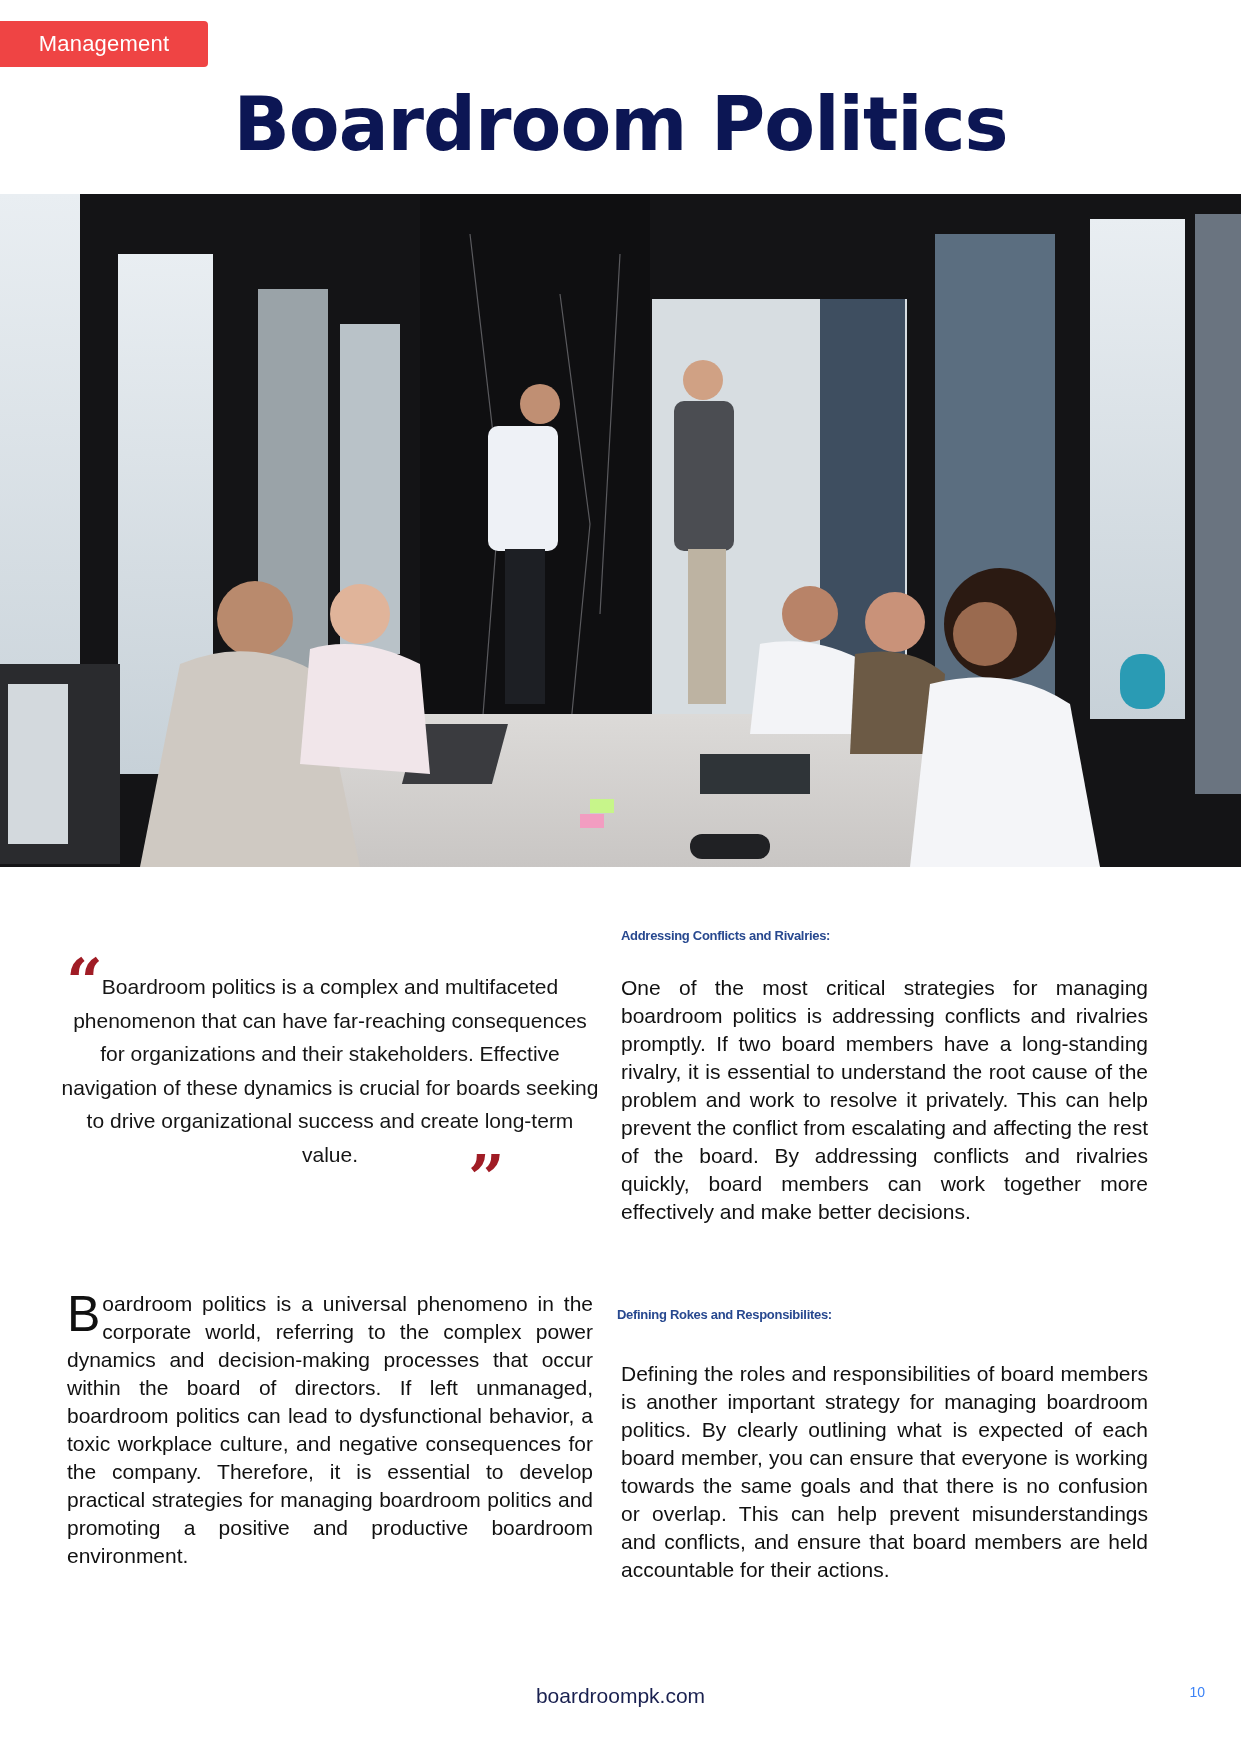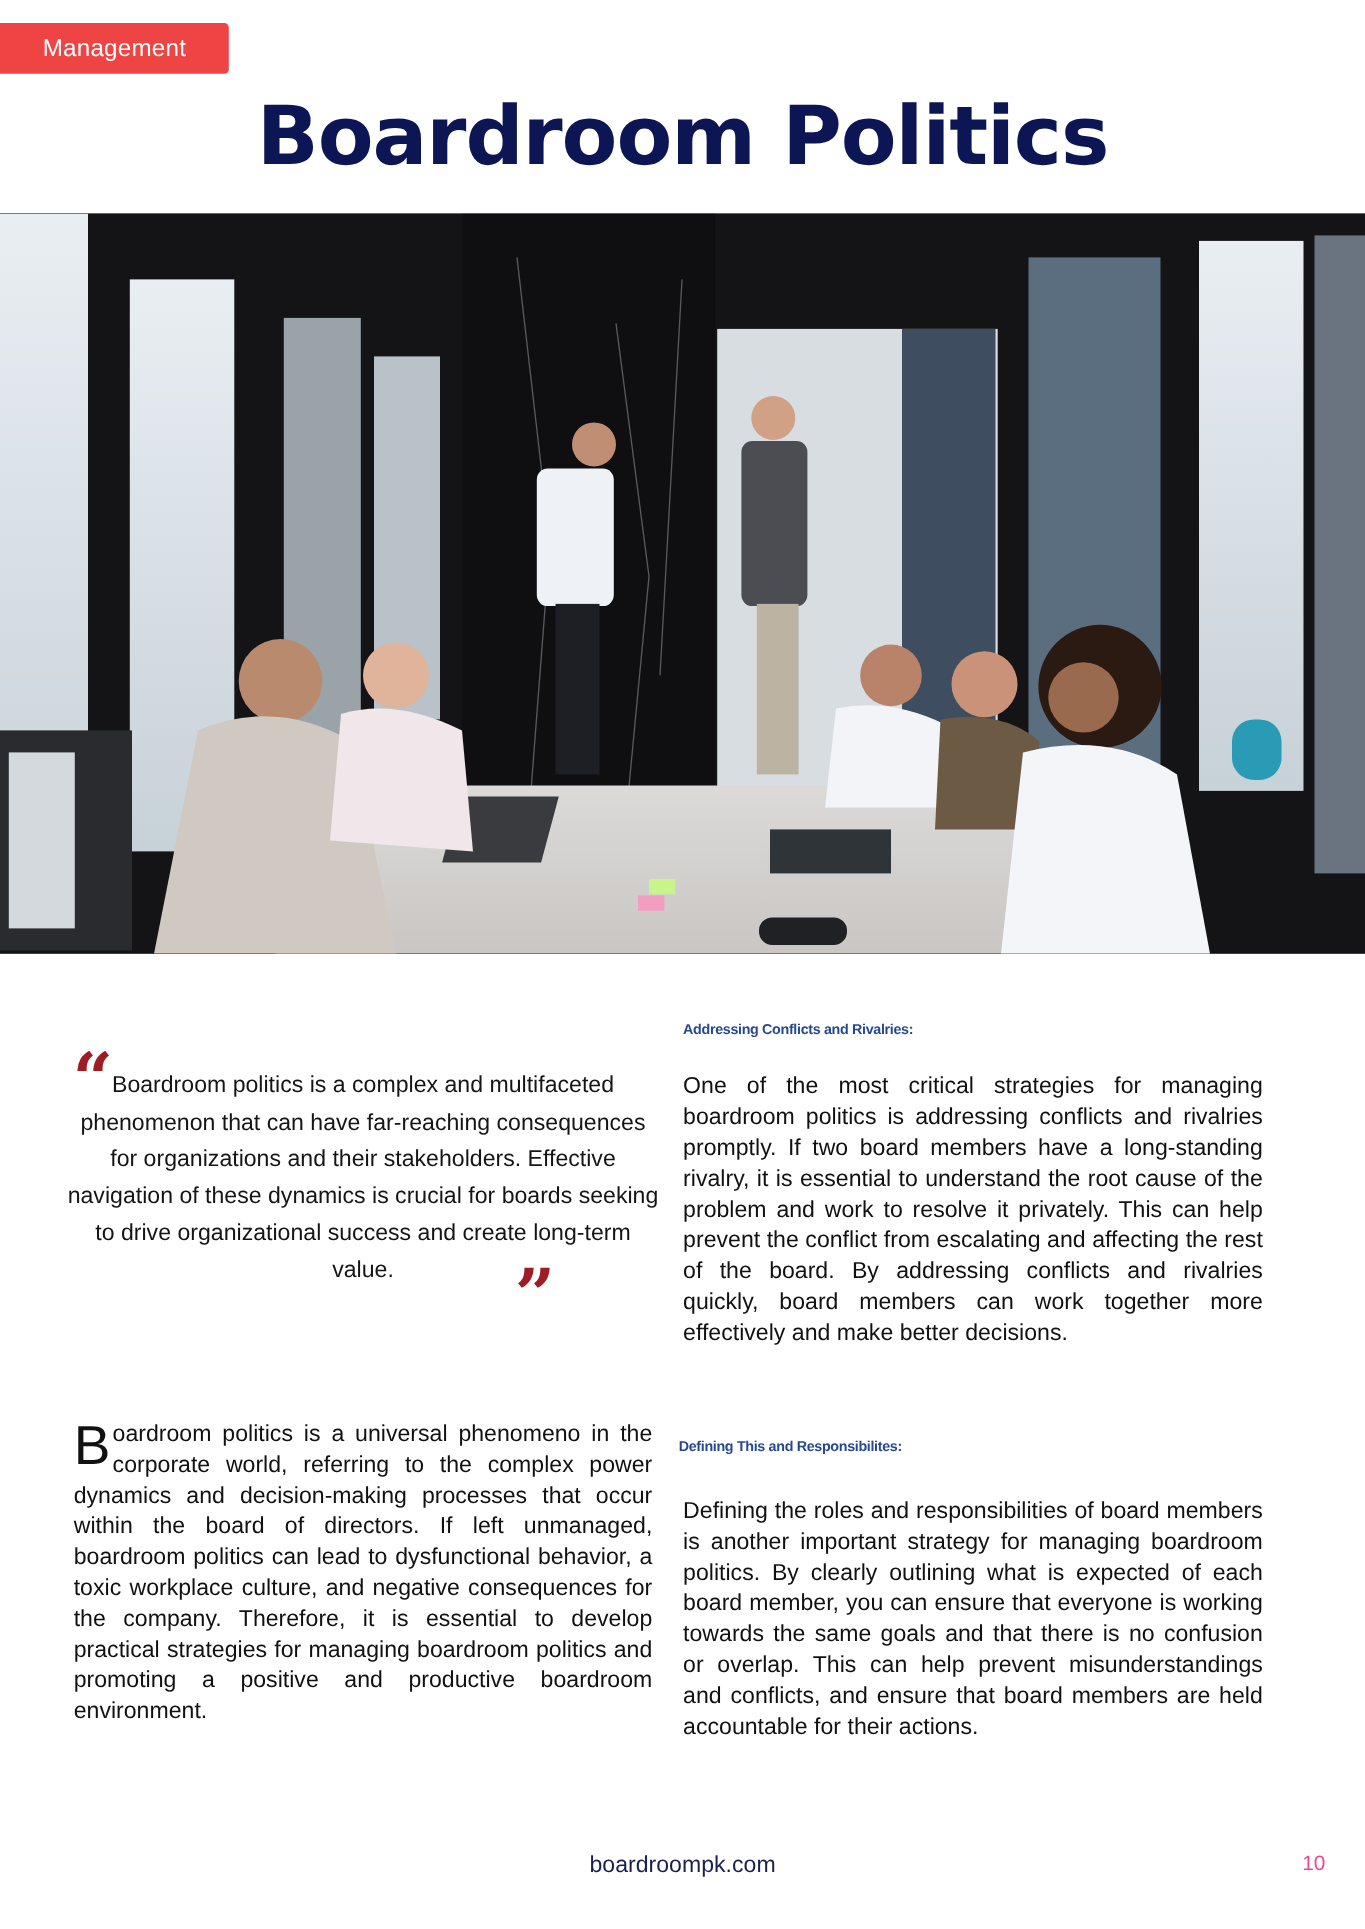--- a/index.html
+++ b/index.html
@@ -19,21 +19,21 @@
   .q-open { position: absolute; left: 66px; top: 950px; color: #a01c25;
             font-family: "DejaVu Serif", serif; font-weight: bold; font-size: 64px; line-height: 64px; }
   .q-close { position: absolute; left: 468px; top: 1146px; color: #a01c25;
              font-family: "DejaVu Serif", serif; font-weight: bold; font-size: 64px; line-height: 64px; }
   .heading { position: absolute; font-weight: bold; font-size: 13px; color: #27488f; letter-spacing: -0.3px; }
   .body-text { position: absolute; font-size: 21px; line-height: 28px; text-align: justify;
                color: #111; hyphens: none; }
   .dropcap { float: left; font-size: 50px; line-height: 40px; margin: 4px 2px 0 0; color: #111; }
   .footer-url { position: absolute; left: 0; width: 1241px; top: 1684px; text-align: center;
                 font-size: 21px; color: #1a2150; }
-  .page-num { position: absolute; right: 36px; top: 1684px; font-size: 19px; color: #ec4899; }
+  .page-num { position: absolute; right: 36px; top: 1684px; font-size: 14px; color: #3b82f6; }
 </style>
 </head>
 <body>
 
 <div class="tag">Management</div>
 
 <h1 class="title">Boardroom Politics</h1>
 
 <div class="photo">
   <svg viewBox="0 0 1241 673" preserveAspectRatio="none">
@@ -100,17 +100,17 @@
 <div class="quote">Boardroom politics is a complex and multifaceted phenomenon that can have far-reaching consequences for organizations and their stakeholders. Effective navigation of these dynamics is crucial for boards seeking to drive organizational success and create long-term value.</div>
 <div class="q-close">”</div>
 
 <div class="heading" style="left:621px; top:928px;">Addressing Conflicts and Rivalries:</div>
 <div class="body-text" style="left:621px; top:974px; width:527px;">One of the most critical strategies for managing boardroom politics is addressing conflicts and rivalries promptly. If two board members have a long-standing rivalry, it is essential to understand the root cause of the problem and work to resolve it privately. This can help prevent the conflict from escalating and affecting the rest of the board. By addressing conflicts and rivalries quickly, board members can work together more effectively and make better decisions.</div>
 
 <div class="body-text" style="left:67px; top:1290px; width:526px;">
   <span class="dropcap">B</span><span>oardroom politics is a universal phenomeno in the corporate world, referring to the complex power dynamics and decision-making processes that occur within the board of directors. If left unmanaged, boardroom politics can lead to dysfunctional behavior, a toxic workplace culture, and negative consequences for the company. Therefore, it is essential to develop practical strategies for managing boardroom politics and promoting a positive and productive boardroom environment.</span>
 </div>
 
-<div class="heading" style="left:617px; top:1307px;">Defining This and Responsibilites:</div>
+<div class="heading" style="left:617px; top:1307px;">Defining Rokes and Responsibilites:</div>
 <div class="body-text" style="left:621px; top:1360px; width:527px;">Defining the roles and responsibilities of board members is another important strategy for managing boardroom politics. By clearly outlining what is expected of each board member, you can ensure that everyone is working towards the same goals and that there is no confusion or overlap. This can help prevent misunderstandings and conflicts, and ensure that board members are held accountable for their actions.</div>
 
 <div class="footer-url">boardroompk.com</div>
 <div class="page-num">10</div>
 
 </body></html>

